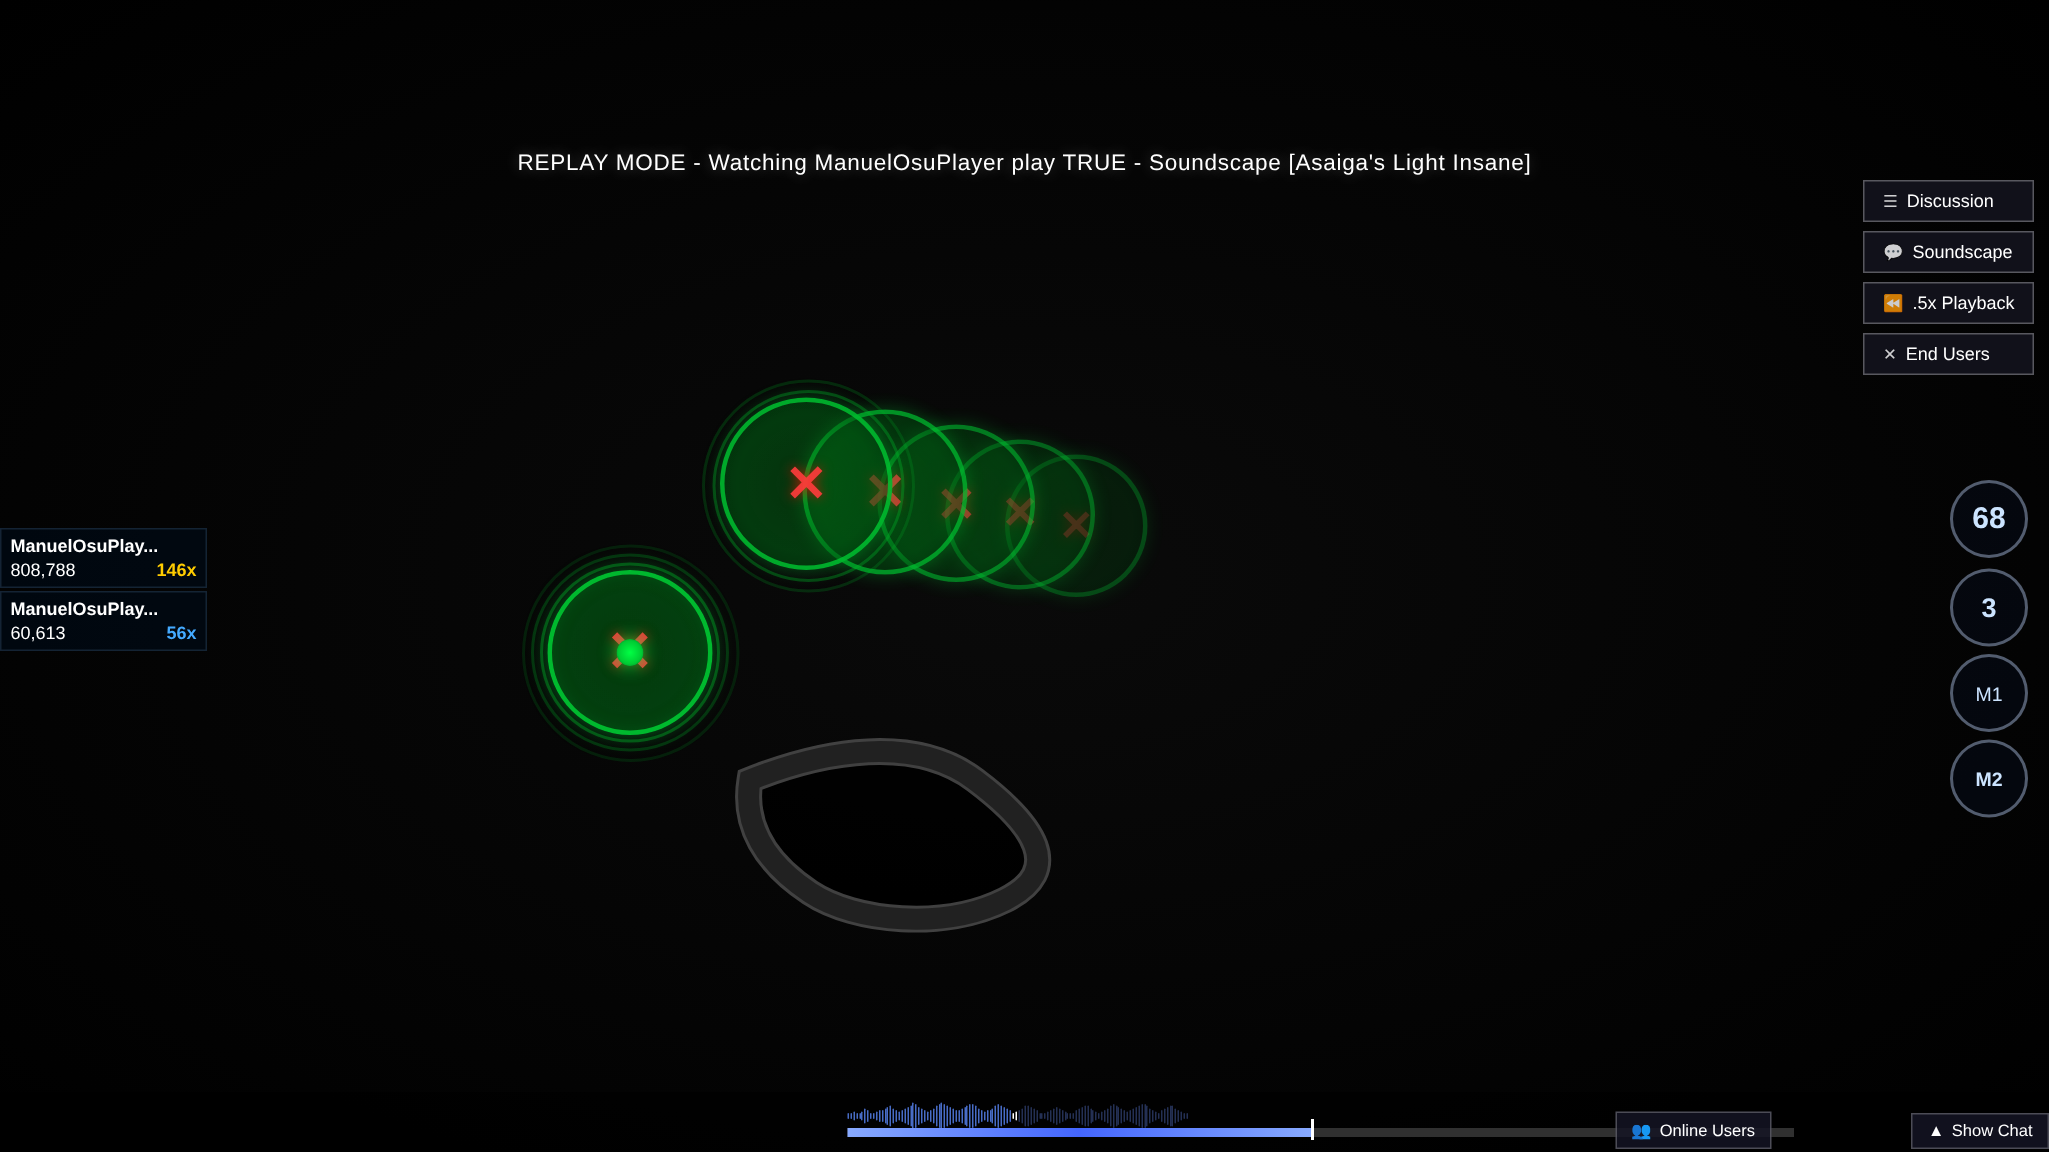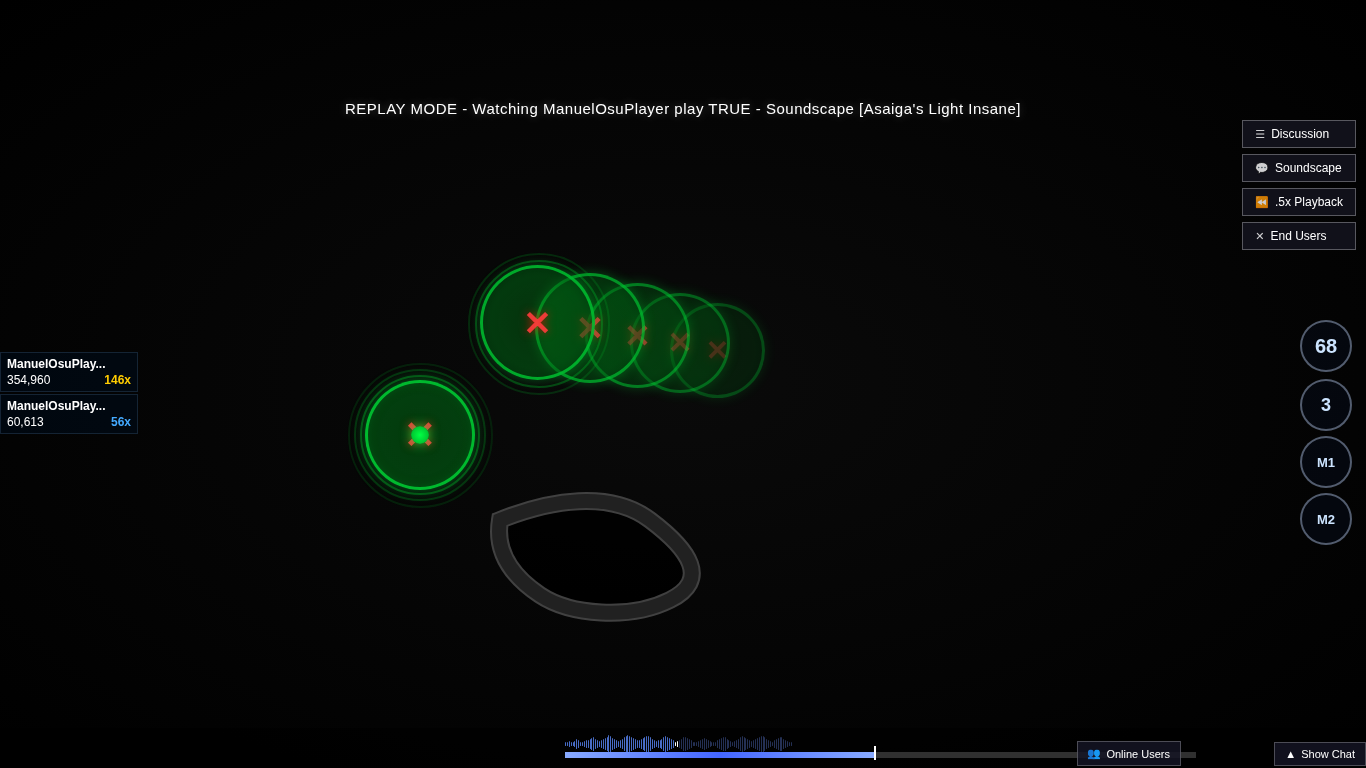--- a/index.html
+++ b/index.html
@@ -375,21 +375,21 @@
     <button class="ui-button">
       <span class="btn-icon">✕</span>
       <span>End Users</span>
     </button>
   </div>
 
   <div id="scoreboard">
     <div class="score-entry">
       <span class="player-name">ManuelOsuPlay...</span>
       <div class="score-row">
-        <span class="score-val">354,960</span>
+        <span class="score-val">808,788</span>
         <span class="combo-val combo-yellow">146x</span>
       </div>
     </div>
     <div class="score-entry">
       <span class="player-name">ManuelOsuPlay...</span>
       <div class="score-row">
         <span class="score-val">60,613</span>
         <span class="combo-val combo-blue">56x</span>
       </div>
     </div>
@@ -440,21 +440,21 @@
   </div>
 
   <div style="position:absolute; right:14px; top:320px; display:flex; flex-direction:column; align-items:center; gap:5px;">
 
     <div style="width:52px; height:52px; border-radius:50%; border:2px solid rgba(200,220,255,0.4); background:rgba(5,10,20,0.7); color:#cce4ff; font-size:20px; font-weight:bold; display:flex; align-items:center; justify-content:center; margin-bottom:2px;">
       <span>68</span>
     </div>
     <div style="width:52px; height:52px; border-radius:50%; border:2px solid rgba(200,220,255,0.4); background:rgba(5,10,20,0.7); color:#cce4ff; font-size:18px; font-weight:bold; display:flex; align-items:center; justify-content:center;">
       <span>3</span>
     </div>
-    <div style="width:52px; height:52px; border-radius:50%; border:2px solid rgba(200,220,255,0.4); background:rgba(5,10,20,0.7); color:#cce4ff; font-size:13px; font-weight:bold; display:flex; align-items:center; justify-content:center;">
+    <div style="width:52px; height:52px; border-radius:50%; border:2px solid rgba(200,220,255,0.4); background:rgba(5,10,20,0.7); color:#cce4ff; font-size:13px; font-weight:normal; display:flex; align-items:center; justify-content:center;">
       <span>M1</span>
     </div>
     <div style="width:52px; height:52px; border-radius:50%; border:2px solid rgba(200,220,255,0.4); background:rgba(5,10,20,0.7); color:#cce4ff; font-size:13px; font-weight:bold; display:flex; align-items:center; justify-content:center;">
       <span>M2</span>
     </div>
   </div>
 
   <div id="progress-area">
 
     <div id="waveform">

